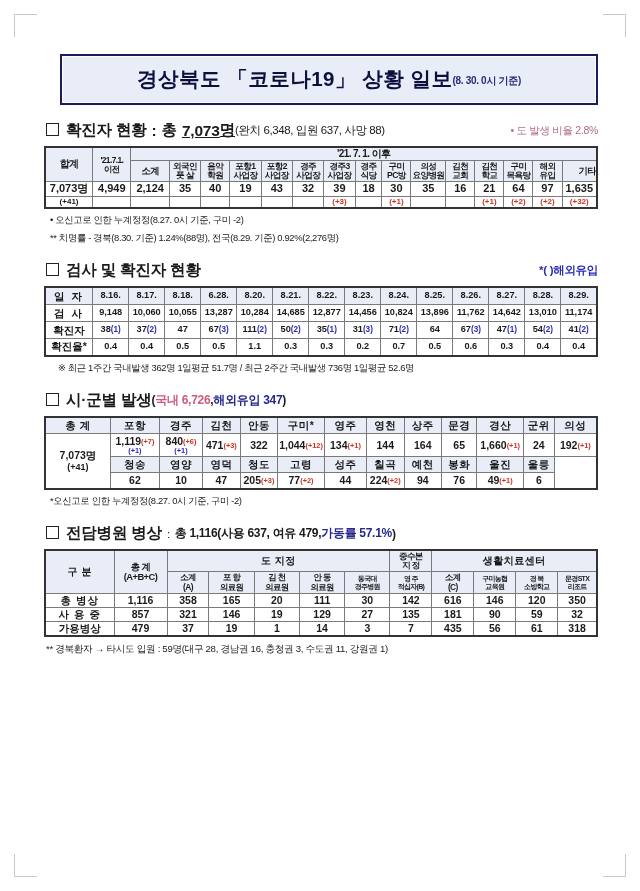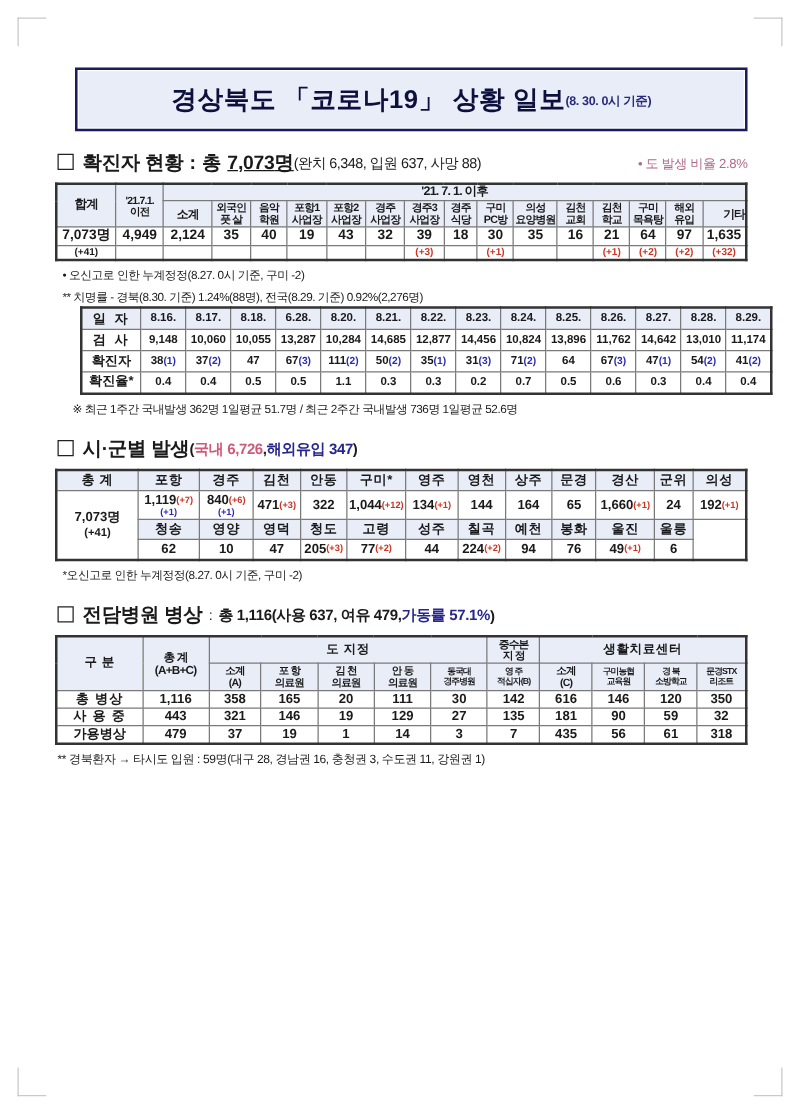--- a/index.html
+++ b/index.html
@@ -50,21 +50,21 @@
         font-weight:bold;padding:1px 0;line-height:1.04;word-break:keep-all;}
   thead td,thead th{background:#e8edf7;}
   .tbl-outer{border:2px solid #333;}
   .t1{font-size:9px;}
   .t1 .hdr{font-size:8.6px;letter-spacing:-.6px;}
   .t1 .big{font-size:11px;}
   .t1 .dlt{font-size:8px;}
 
   .note{font-size:9.4px;letter-spacing:-.35px;margin:4px 0 0 6px;line-height:1.5;}
 
-  .t2{font-size:9.2px;margin-left:20px;}
+  .t2{font-size:9.2px;}
   .t2 td{padding:2.5px 0;}
   .t2 .lbl{font-size:10.5px;letter-spacing:2px;}
   .t2 .paren{font-size:8.2px;}
 
   .t3 td{padding:2px 0;}
   .t3 .hdr{font-size:10.5px;background:#e8edf7;letter-spacing:.5px;}
   .t3 .val{font-size:10.5px;}
   .t3 .sup{font-size:7.4px;vertical-align:1px;}
   .t3 .tot{font-size:10.5px;line-height:1.25;}
 
@@ -201,20 +201,26 @@
           <td class="dlt red">(+2)</td>
           <td class="dlt red">(+2)</td>
           <td class="dlt red">(+32)</td>
         </tr>
       </tbody>
     </table>
 
     <div class="note">• 오신고로 인한 누계정정(8.27. 0시 기준, 구미 -2)</div>
     <div class="note">** 치명률 - 경북(8.30. 기준) 1.24%(88명), 전국(8.29. 기준) 0.92%(2,276명)</div>
 
+    <div class="sec">
+      <span class="chk"></span>
+      <span class="sec-title">검사 및 확진자 현황</span>
+      <span class="grow"></span>
+      <span class="right-note2">*(  )해외유입</span>
+    </div>
 
     <table class="t2 tbl-outer">
       <colgroup>
         <col style="width:8.6%">
           <col style="width:6.5%">
           <col style="width:6.5%">
           <col style="width:6.5%">
         <col style="width:6.5%">
           <col style="width:6.5%">
           <col style="width:6.5%">
@@ -467,21 +473,21 @@
           <td class="num">111</td>
           <td class="num">30</td>
           <td class="num">142</td>
           <td class="num">616</td>
           <td class="num">146</td>
           <td class="num">120</td>
           <td class="num">350</td>
         </tr>
         <tr>
           <td class="rl">사 용 중</td>
-          <td class="num">443</td>
+          <td class="num">857</td>
           <td class="num">321</td>
           <td class="num">146</td>
           <td class="num">19</td>
           <td class="num">129</td>
           <td class="num">27</td>
           <td class="num">135</td>
           <td class="num">181</td>
           <td class="num">90</td>
           <td class="num">59</td>
           <td class="num">32</td>

